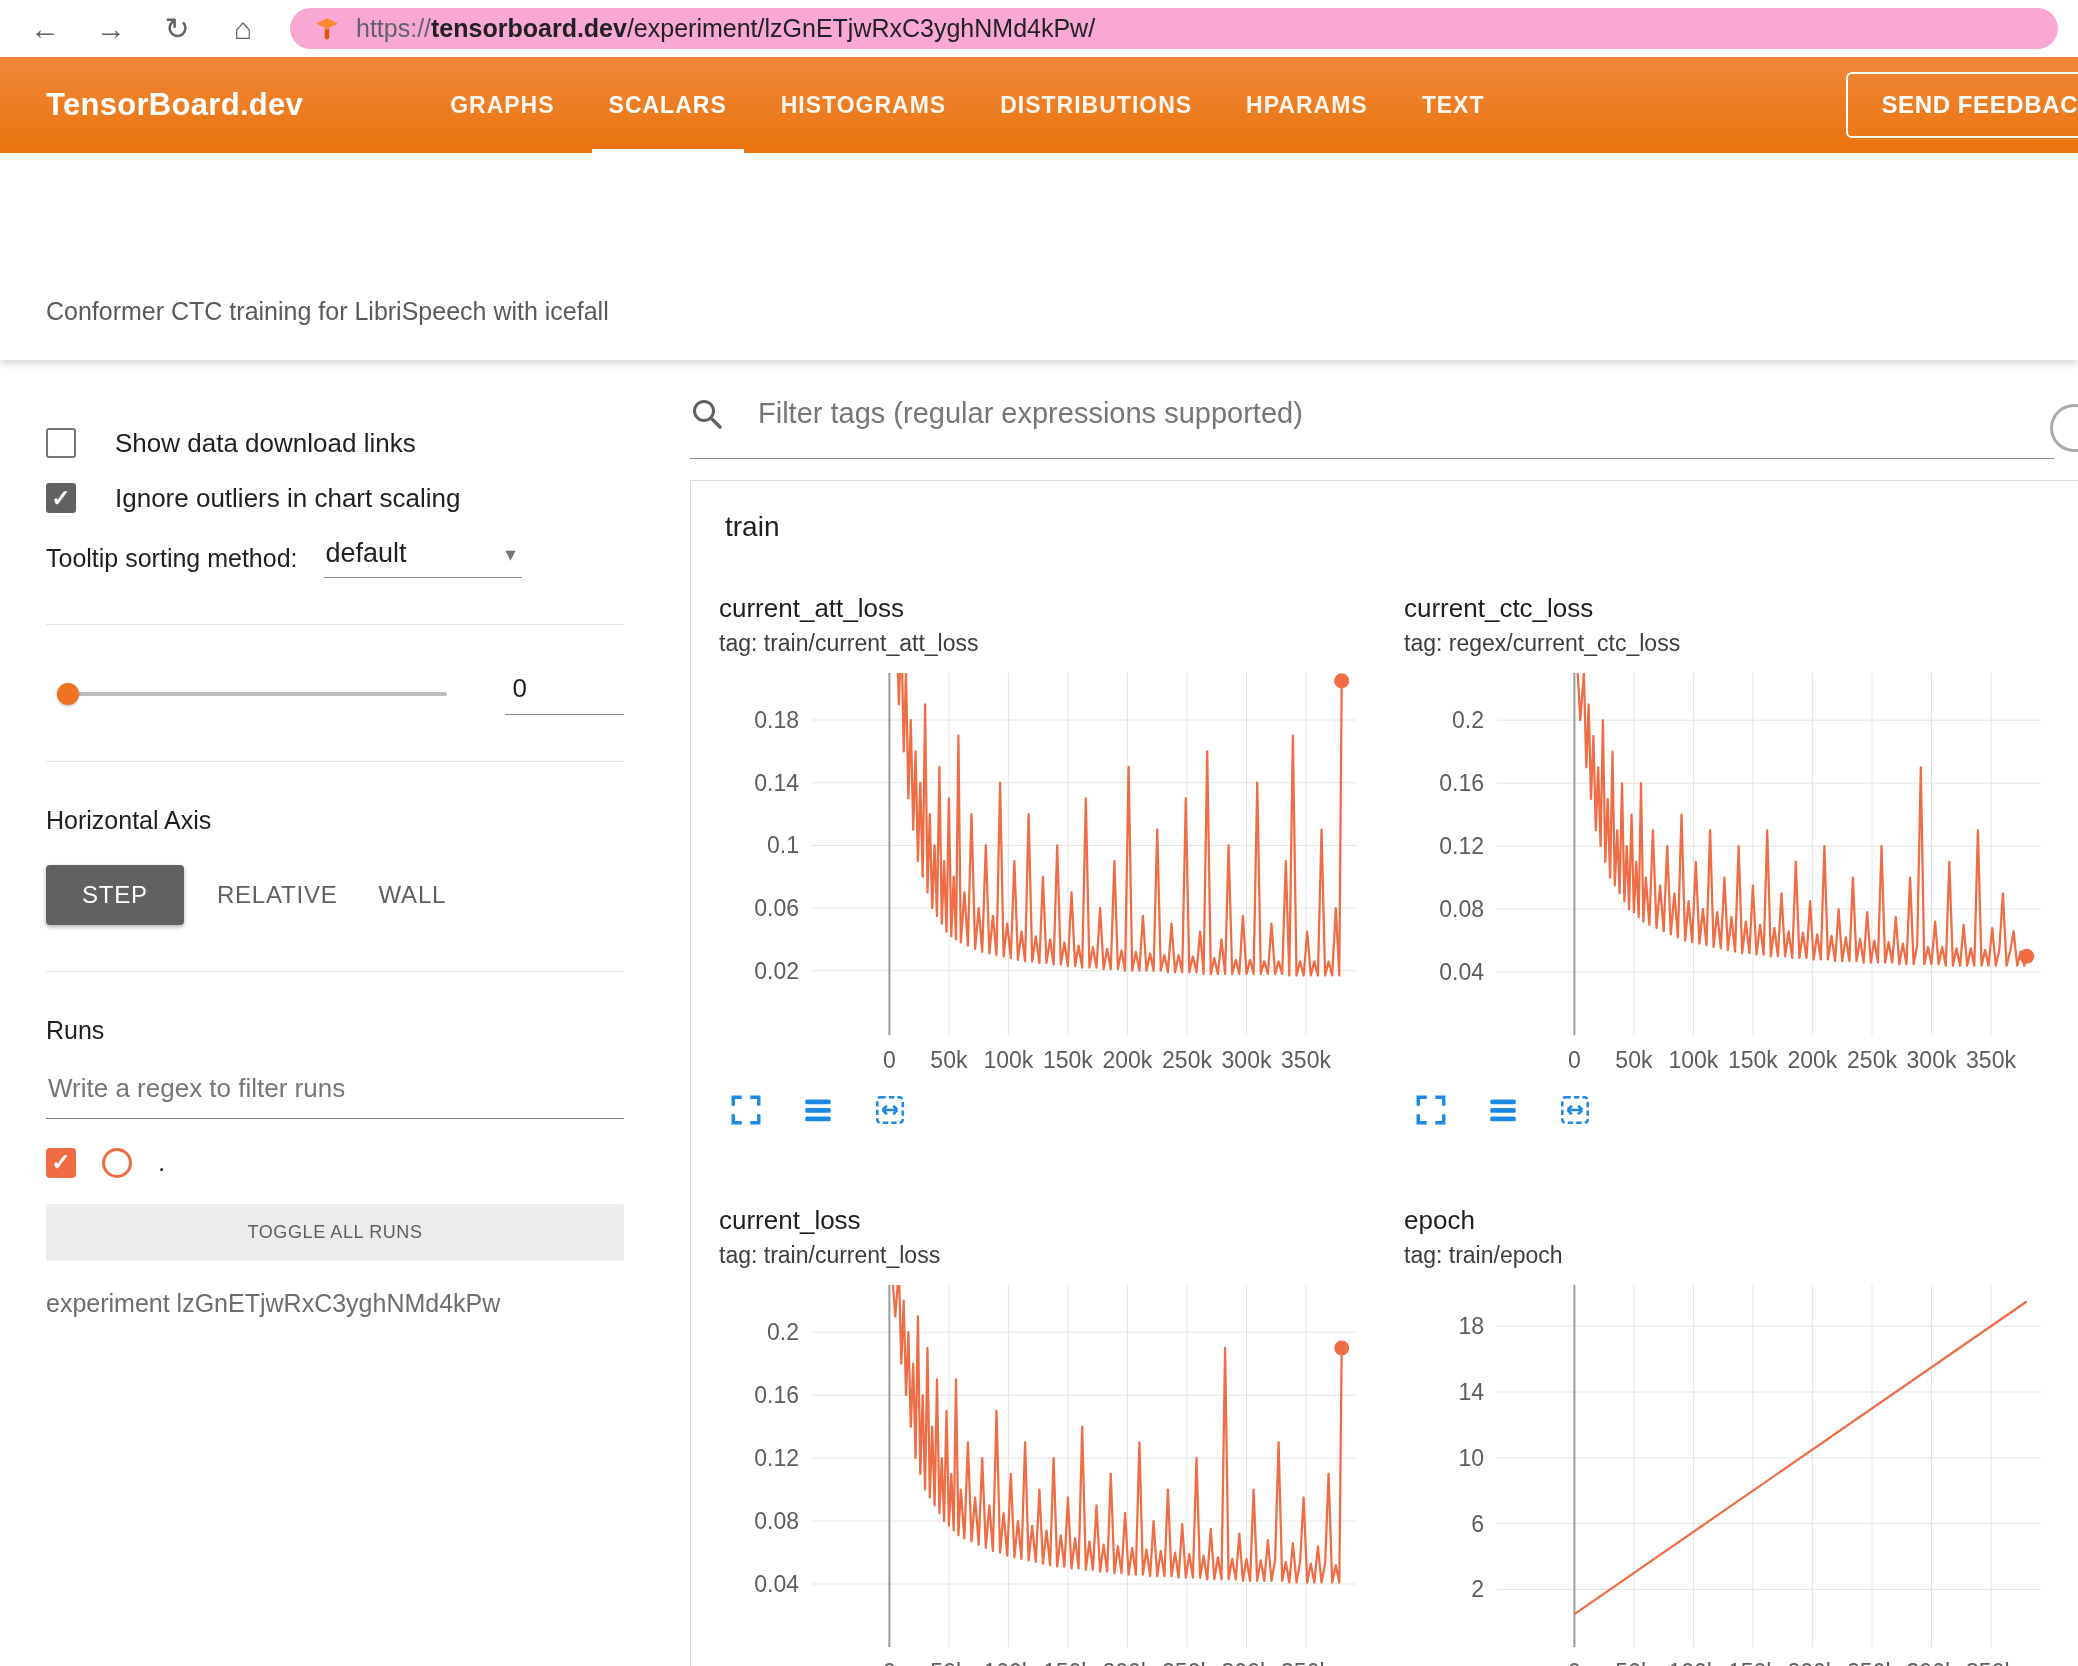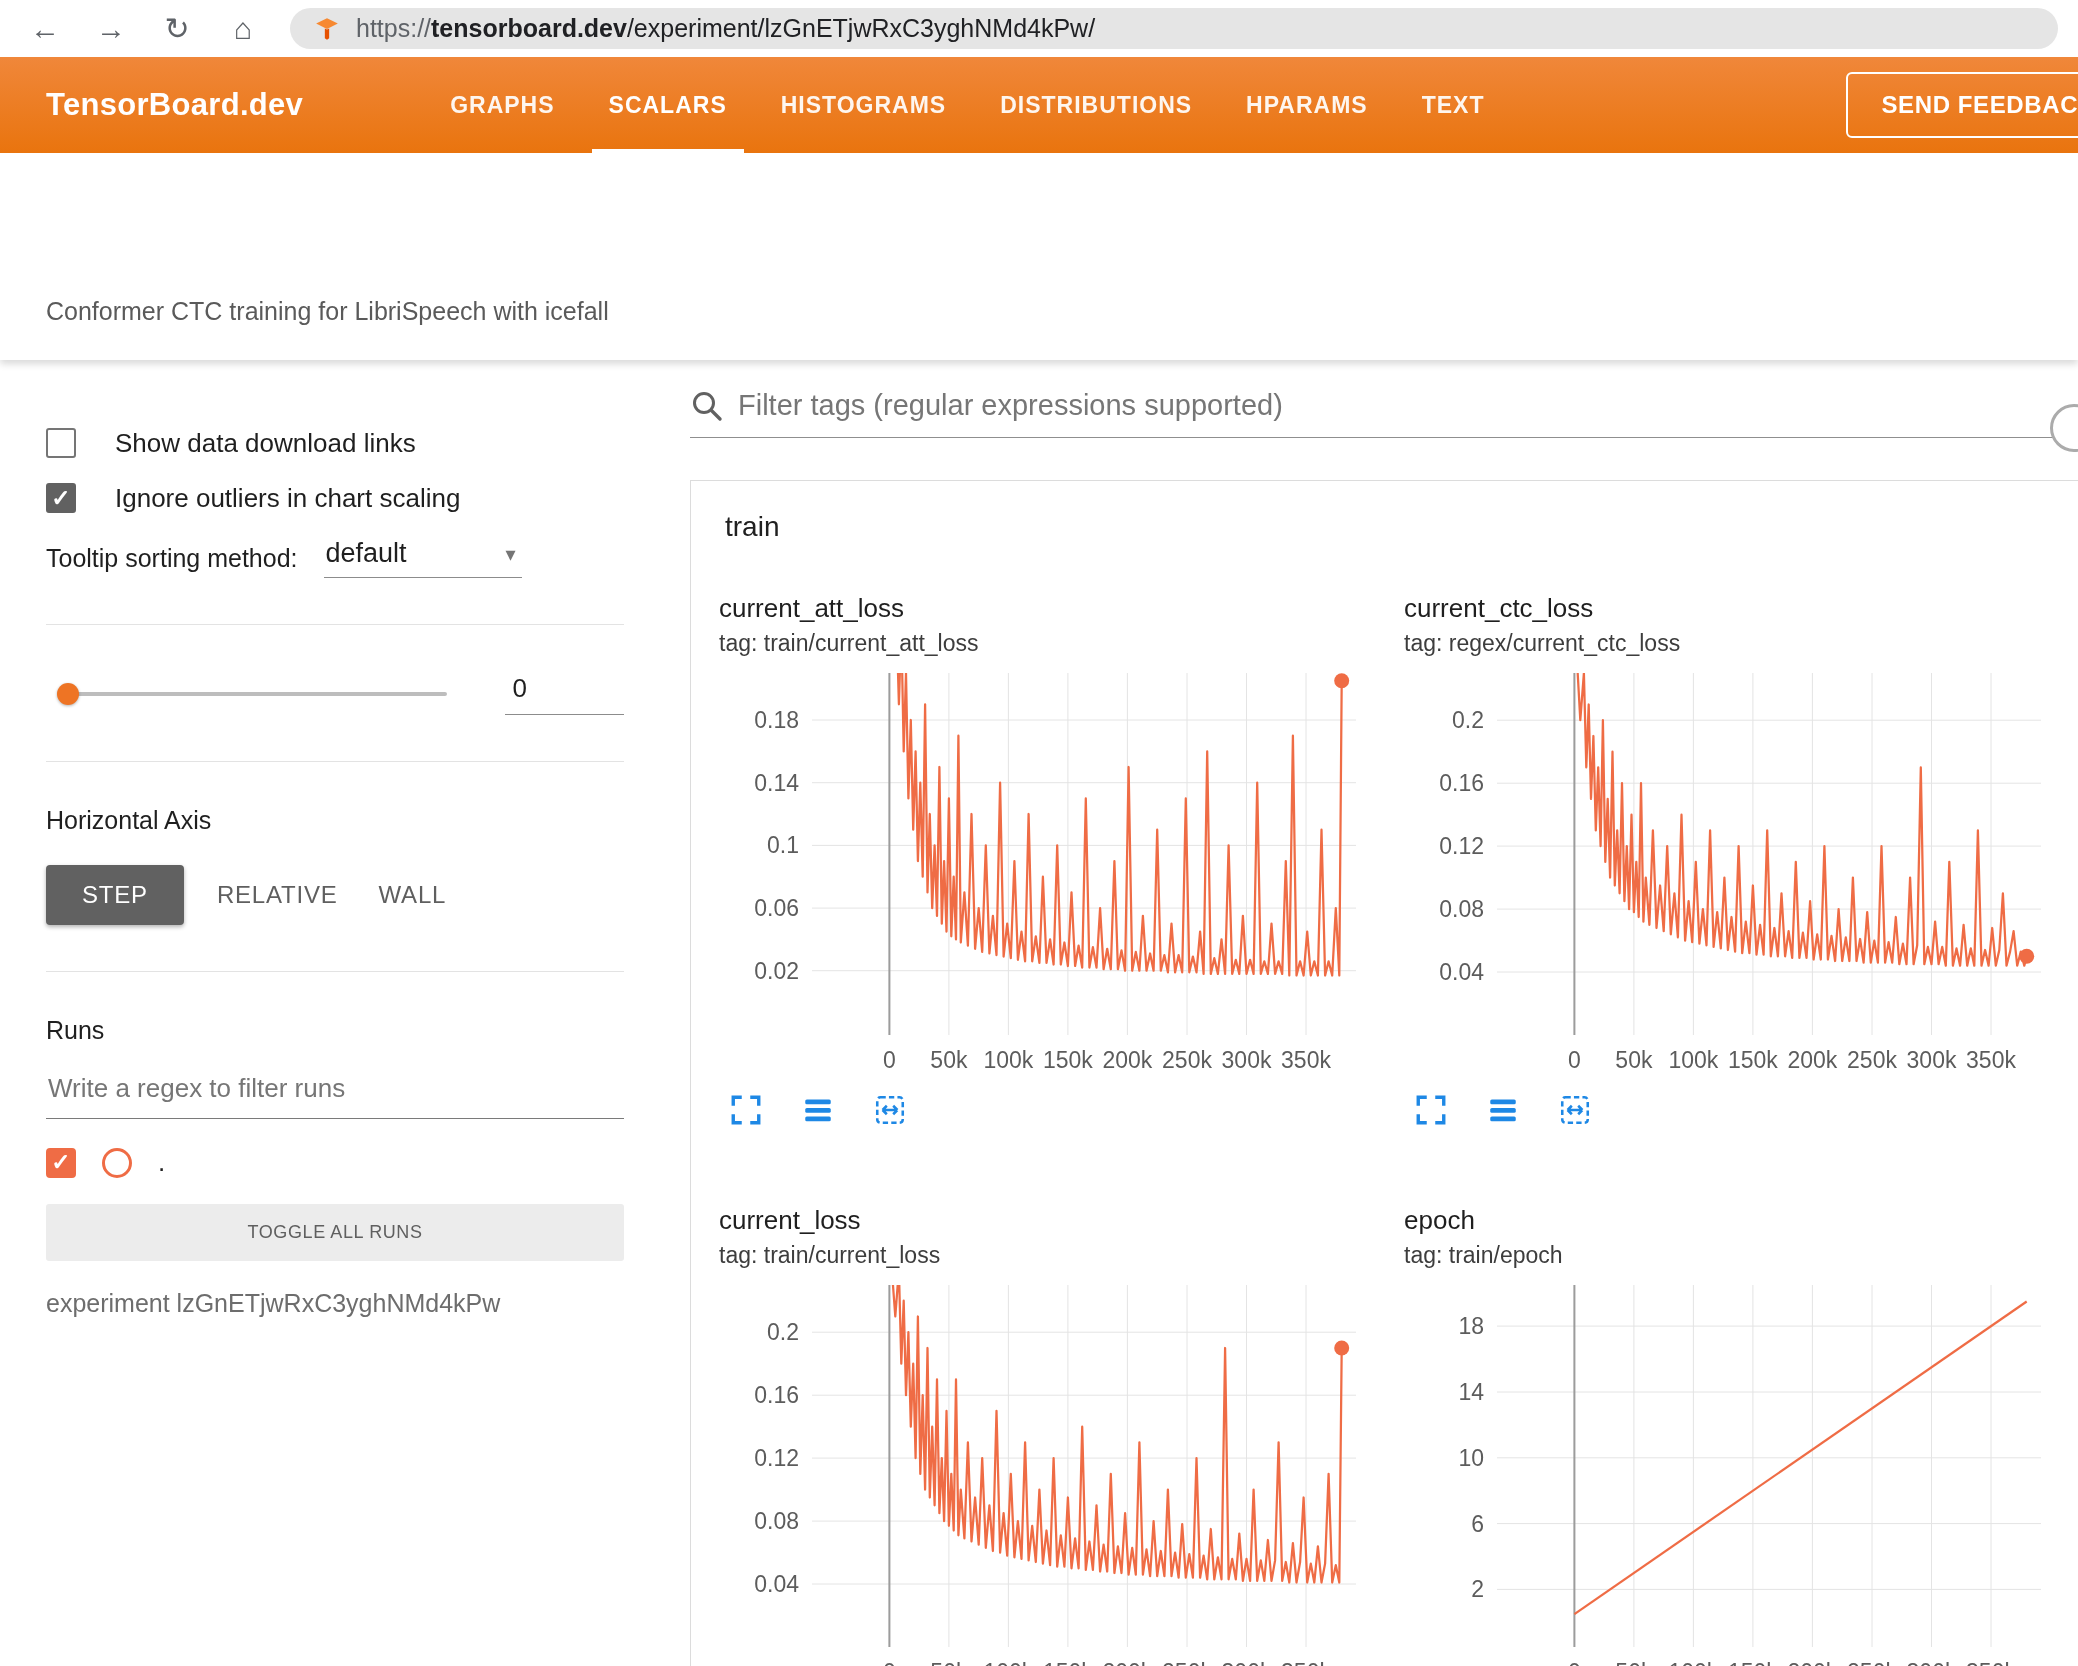--- a/index.html
+++ b/index.html
@@ -2,21 +2,21 @@
 <html style="--hdr-top: #f0873a; --hdr-bot: #e9740e; --run: #ef6c45; --thumb: #ee7424;"><head>
 <meta charset="utf-8">
 <style>
   html,body{margin:0;padding:0}
   .screen{position:relative;width:2078px;height:1666px;overflow:hidden;background:#fff;
     font-family:"Liberation Sans",sans-serif;color:#1f1f1f}
 
   
   .browser{height:57px;display:flex;align-items:center;gap:28px;padding:0 20px 0 26px;background:#fff}
   .nav-ic{font-size:30px;color:#5f6368;width:38px;text-align:center;cursor:pointer;user-select:none}
-  .urlbar{flex:1;height:41px;background:#e5e5e5;border-radius:21px;display:flex;align-items:center;
+  .urlbar{flex:1;height:41px;background:#f9a8d4;border-radius:21px;display:flex;align-items:center;
     gap:16px;padding:0 24px;font-size:25px;color:#5f6368;cursor:text;white-space:nowrap;overflow:hidden}
   .urlbar .domain{color:#202124;font-weight:700}
   .urlbar .path{color:#202124}
 
   
   .header{position:absolute;top:57px;left:0;width:100%;height:96px;
     background:linear-gradient(180deg,var(--hdr-top,#f0873a),var(--hdr-bot,#e9740e));
     display:flex;align-items:center;color:#fff;z-index:4}
   .brand{margin-left:46px;font-size:31px;font-weight:700;letter-spacing:.3px}
   .tabs{display:flex;margin-left:120px;height:100%}
@@ -59,22 +59,22 @@
   .runs-input::placeholder{color:#767676}
   .run-row{display:flex;align-items:center;gap:26px;margin-top:28px}
   .swatch-ring{width:30px;height:30px;border:3px solid var(--run,#ef6c45);border-radius:50%;box-sizing:border-box;cursor:pointer}
   .run-name{font-size:26px}
   .toggle-btn{margin-top:26px;width:100%;background:#ececec;color:#5f5f5f;text-align:center;font-size:18px;
     letter-spacing:.6px;padding:18px 0;border-radius:3px;cursor:pointer}
   .exp-line{margin-top:28px;font-size:25px;color:#6d6d6d}
 
   
   .main{position:absolute;left:660px;top:360px;right:0;bottom:0;background:#fff;z-index:1}
-  .tag-filter{position:absolute;left:30px;right:24px;top:28px;display:flex;align-items:center;gap:12px;
-    border-bottom:1px solid #8f8f8f;padding-bottom:14px}
+  .tag-filter{position:absolute;left:30px;right:24px;top:36px;display:flex;align-items:center;gap:32px;
+    border-bottom:1px solid #8f8f8f;padding-bottom:27px}
   .tag-input{flex:1;border:none;outline:none;font-size:29px;background:transparent;font-family:inherit;color:#444}
   .tag-input::placeholder{color:#767676}
   .corner-circle{position:absolute;right:-20px;top:44px;width:42px;height:42px;border:3px solid #ababab;border-radius:50%}
   .card{position:absolute;left:30px;top:120px;right:-2px;height:1210px;background:#fff;border:1px solid #dcdcdc}
   .card-title{padding:30px 34px 6px;font-size:28px;color:#202020}
   .grid{display:grid;grid-template-columns:655px 655px;column-gap:30px;row-gap:52px;padding-left:26px;margin-top:18px}
   .chart{padding-top:26px}
   .chart-title{font-size:26px;margin:0 0 6px 2px;color:#1f1f1f}
   .chart-tag{font-size:23px;color:#3d3d3d;margin:0 0 2px 2px}
   svg.plot{display:block;width:655px;height:420px}

